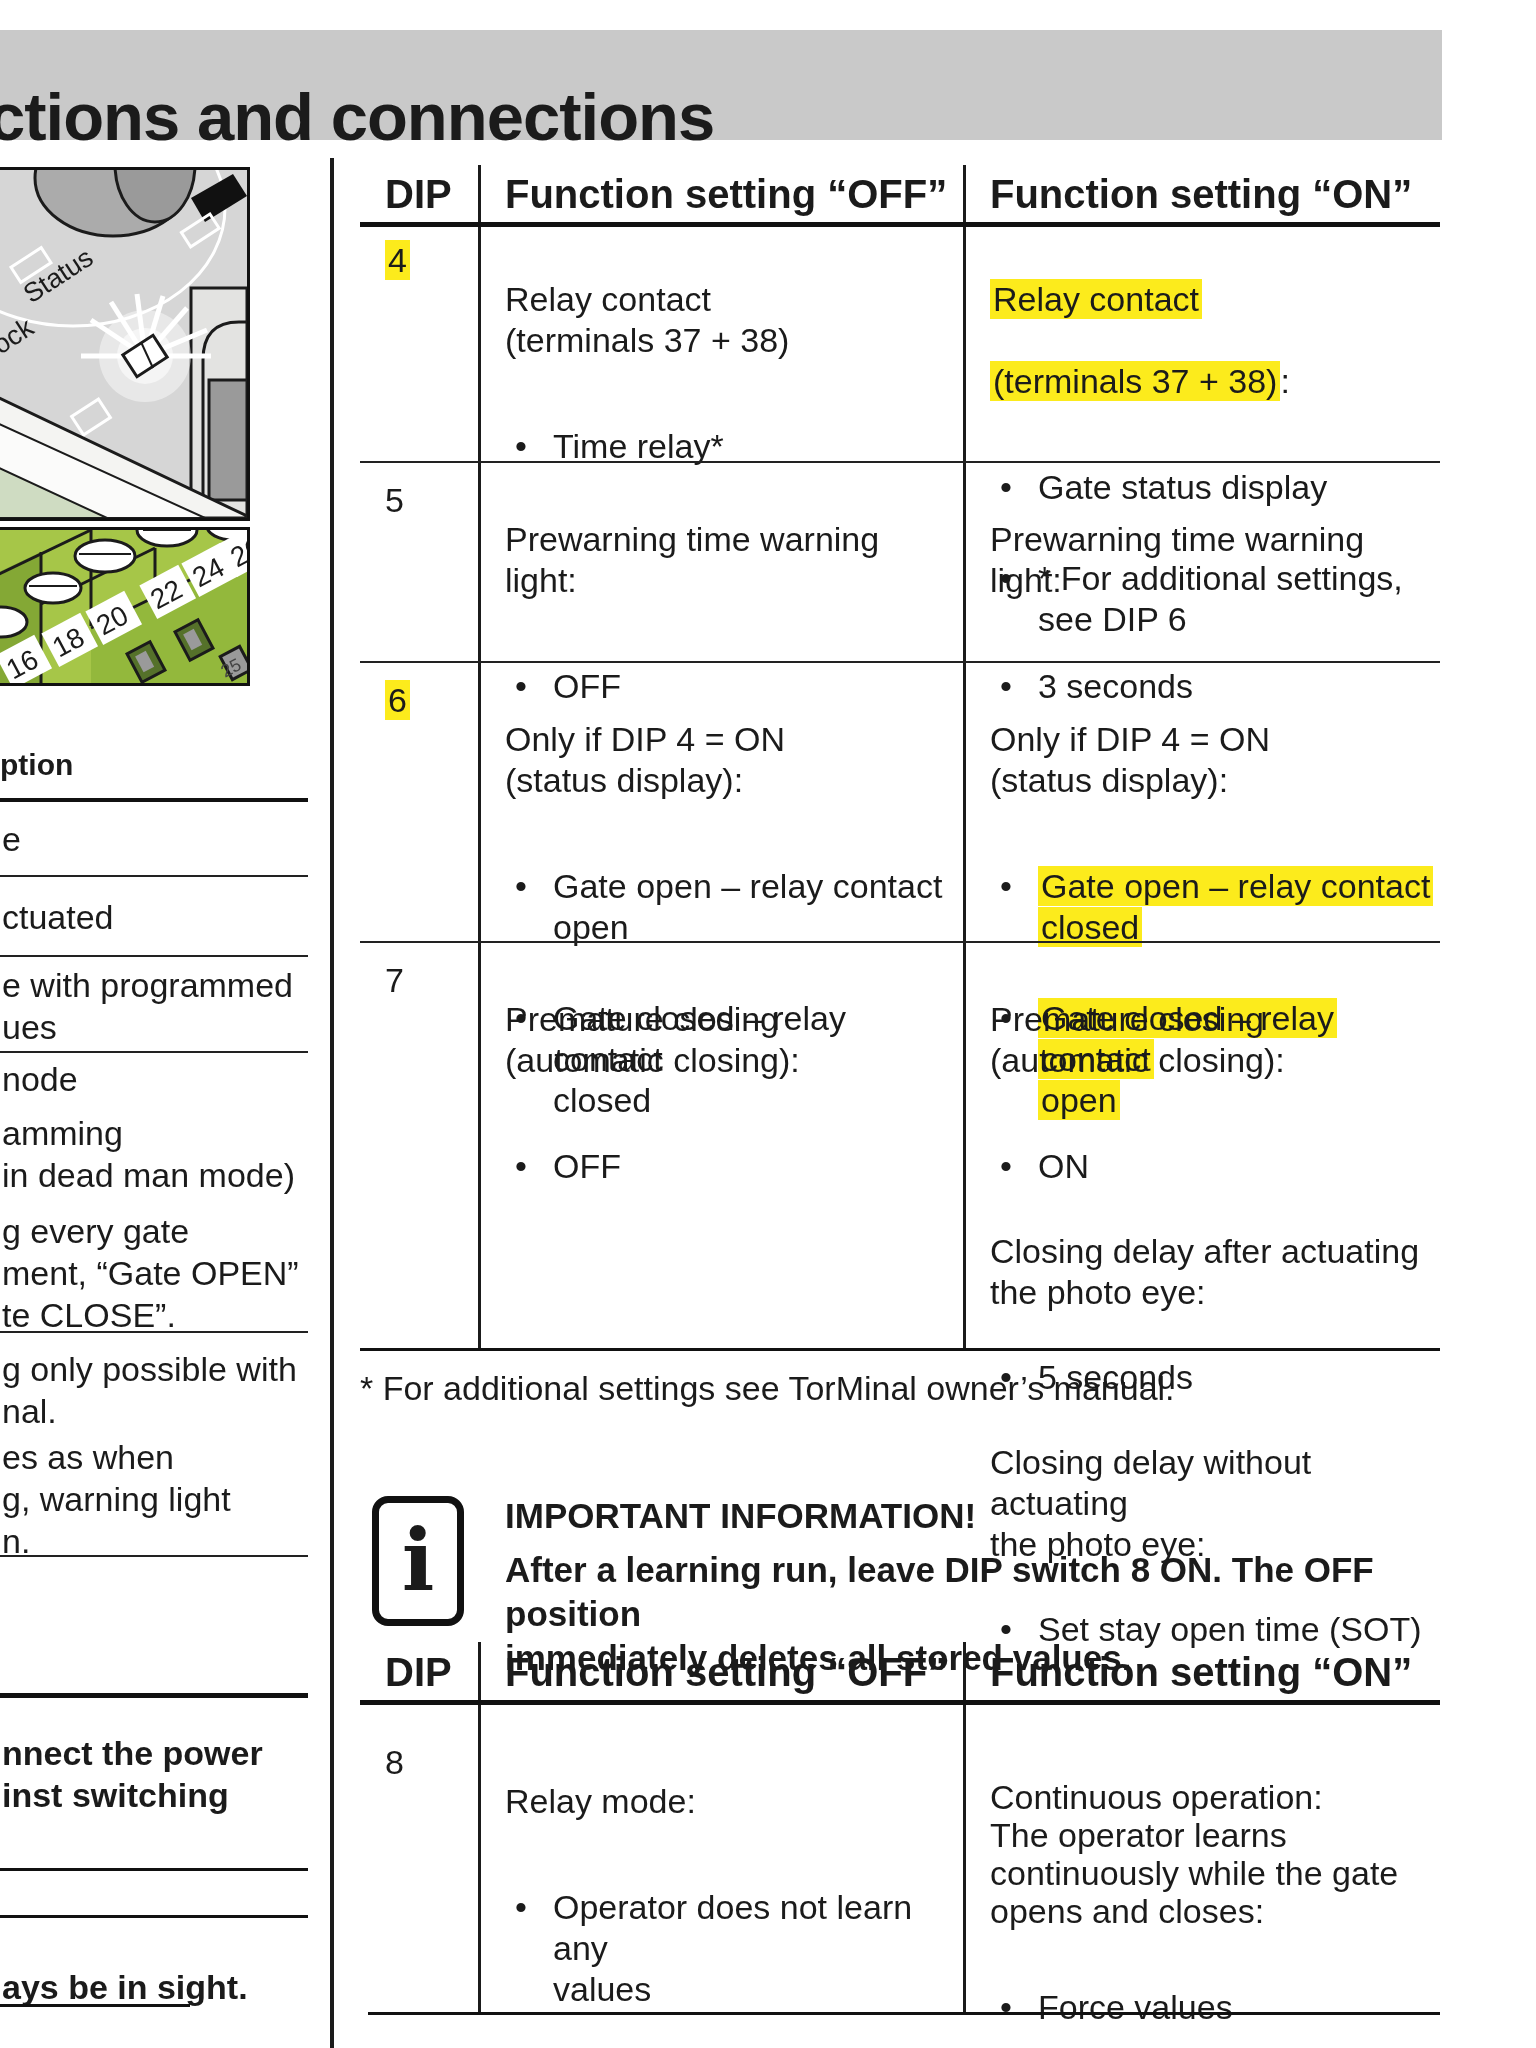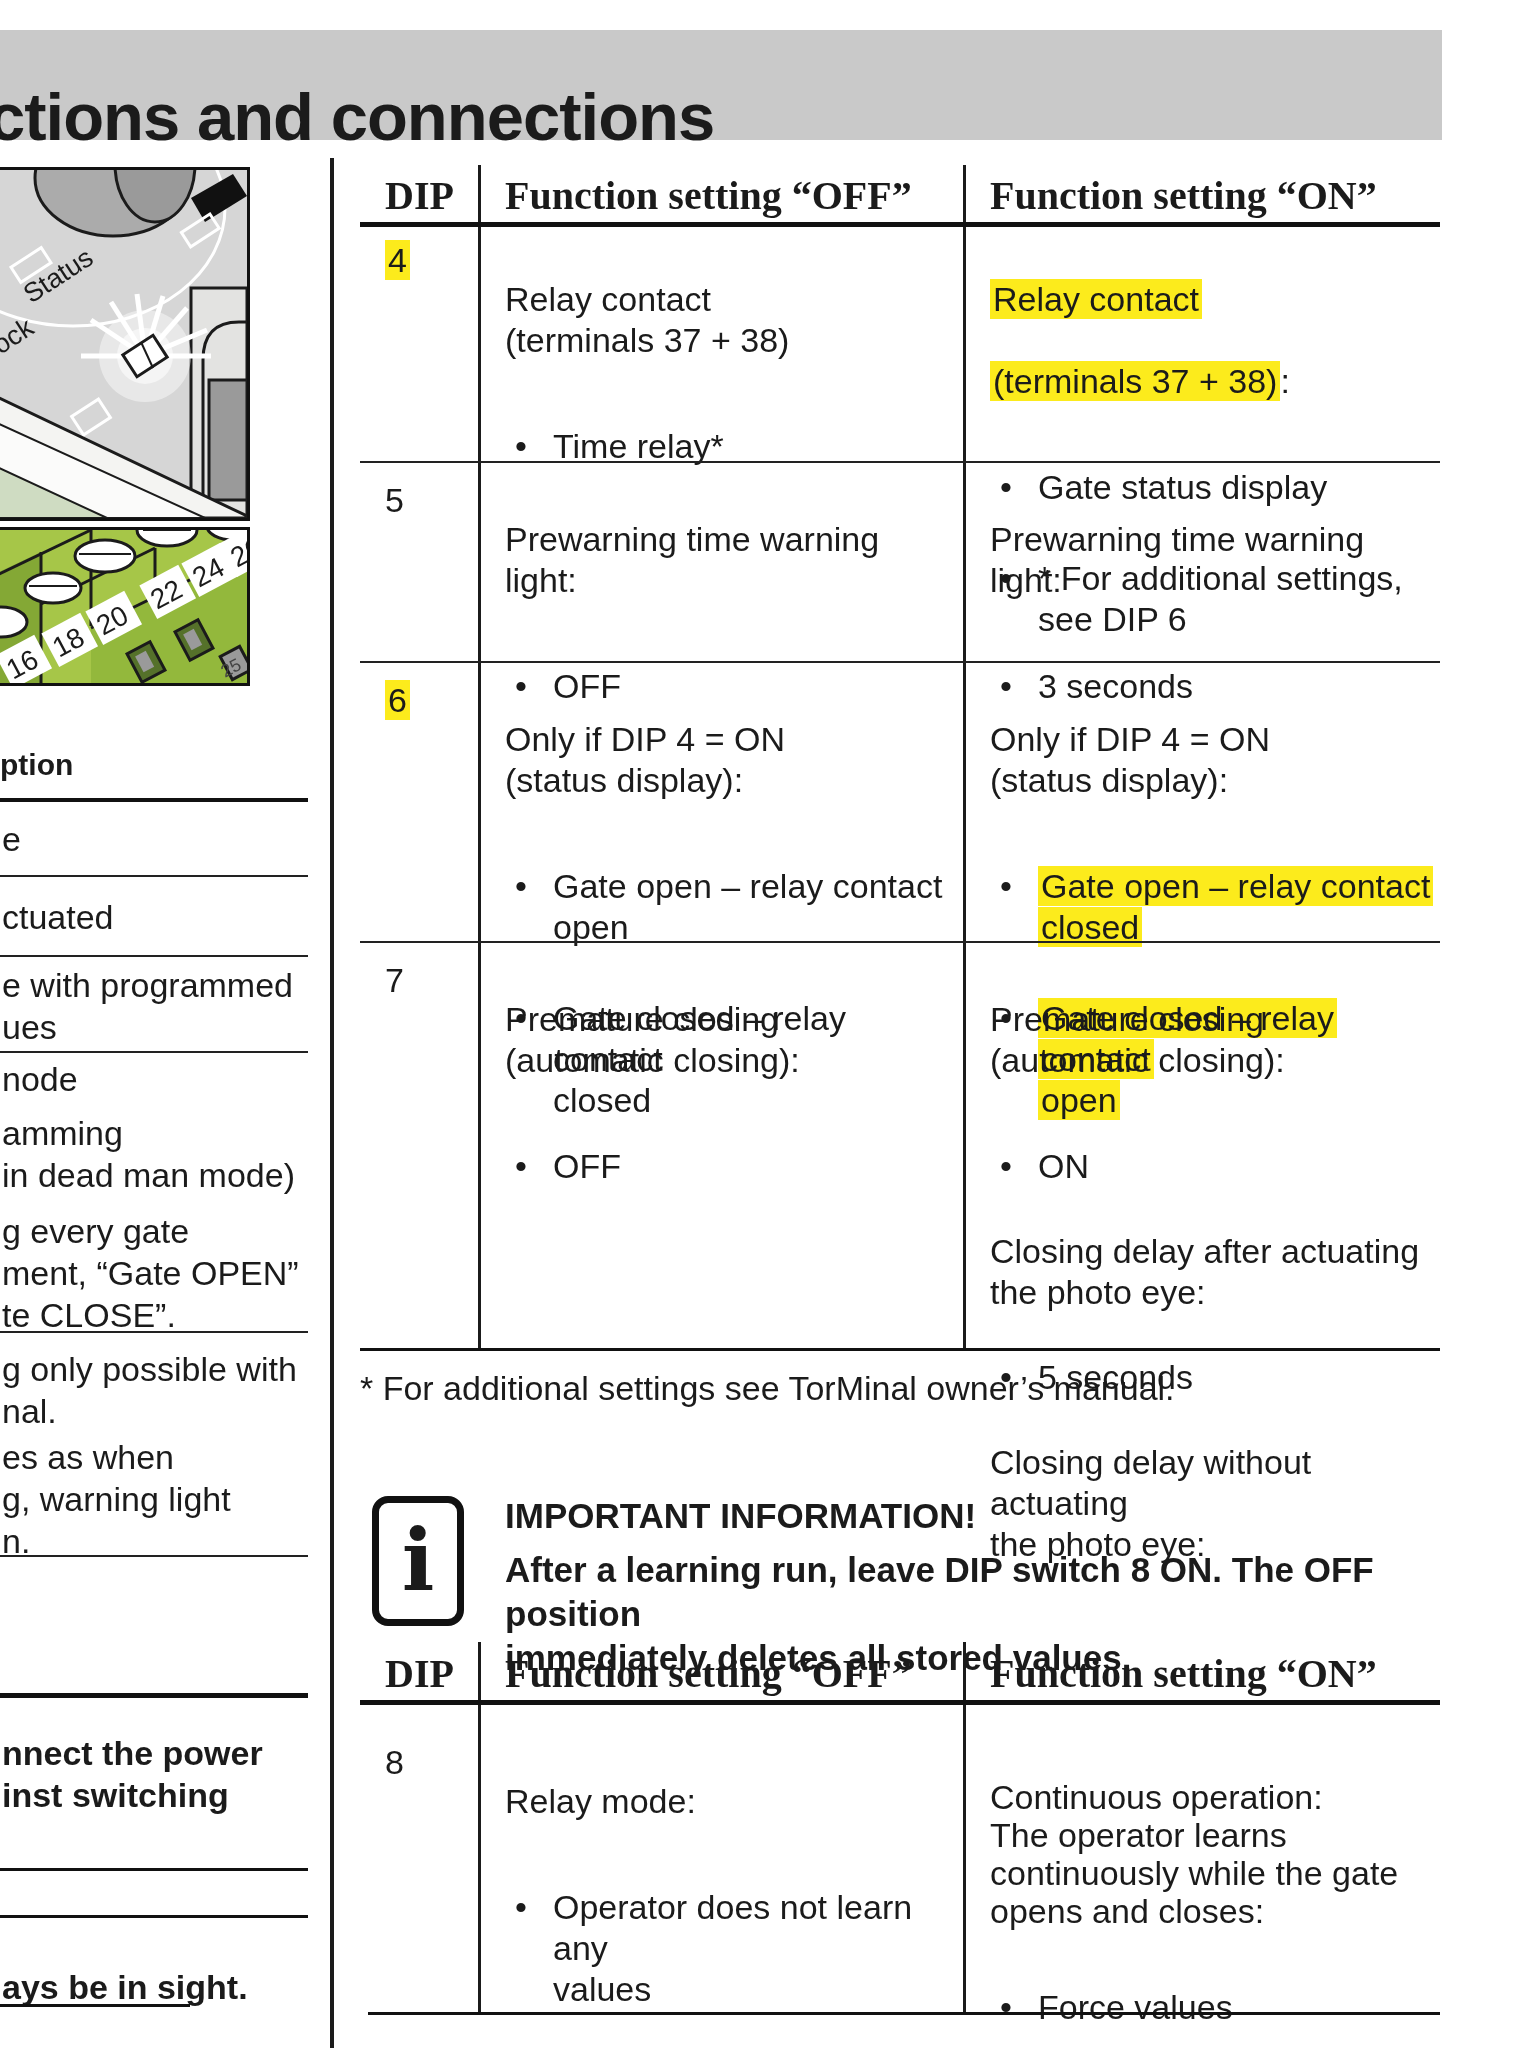--- a/index.html
+++ b/index.html
@@ -11,21 +11,21 @@
   .abs{position:absolute;}
   .titlebar{left:0;top:30px;width:1442px;height:110px;background:#c9c9c9;}
   .pagetitle{left:-12px;top:48px;font-size:67px;font-weight:bold;letter-spacing:-1px;white-space:nowrap;}
   .vline{width:3px;background:#1b1b1b;}
   .hline{height:2px;background:#222;}
   .hline-thick{height:5px;background:#111;}
   .hline-med{height:3px;background:#111;}
   .txt{font-size:34px;line-height:41px;white-space:pre-line;}
   .lh-sm{line-height:38px;}
   .b{font-weight:bold;}
-  .hdr{font-size:40px;font-weight:bold;white-space:nowrap;font-family:Liberation Serif, serif;}
+  .hdr{font-size:40px;font-weight:bold;white-space:nowrap;}
   .hl{background:#fceb1c;box-decoration-break:clone;-webkit-box-decoration-break:clone;padding:1px 3px;}
   .dipnum{font-size:34px;line-height:41px;}
   .cell{position:absolute;}
   .bullet{position:relative;padding-left:48px;}
   .bullet::before{content:"\2022";position:absolute;left:10px;top:0;}
   .mt-lg{margin-top:24px;}
   .mt-md{margin-top:9px;}
   .mt-xs{margin-top:3px;}
   .leftcol{font-size:34px;line-height:42px;white-space:pre-line;}
   .desc-h{font-size:30px;font-weight:bold;}
@@ -246,20 +246,21 @@
 </div>
 <div class="cell txt" style="left:990px;top:958px;width:450px;">
   <div>Premature closing
 (automatic closing):</div>
   <div class="bullet mt-lg">ON</div>
   <div class="mt-xs">Closing delay after actuating
 the photo eye:</div>
   <div class="bullet mt-xs">5 seconds</div>
   <div class="mt-xs">Closing delay without actuating
 the photo eye:</div>
+  <div class="bullet mt-xs">Set stay open time (SOT)</div>
 </div>
 <div class="abs hline-med" style="left:360px;top:1348px;width:1080px;"></div>
 
 <div class="abs txt" style="left:360px;top:1368px;">* For additional settings see TorMinal owner’s manual.</div>
 
 <div class="abs infoicon">
     <span>i</span>
   </div>
 <div class="abs infotxt" style="left:505px;top:1494px;">IMPORTANT INFORMATION!</div>
 <div class="abs infotxt" style="left:505px;top:1548px;width:980px;">After a learning run, leave DIP switch 8 ON. The OFF position

